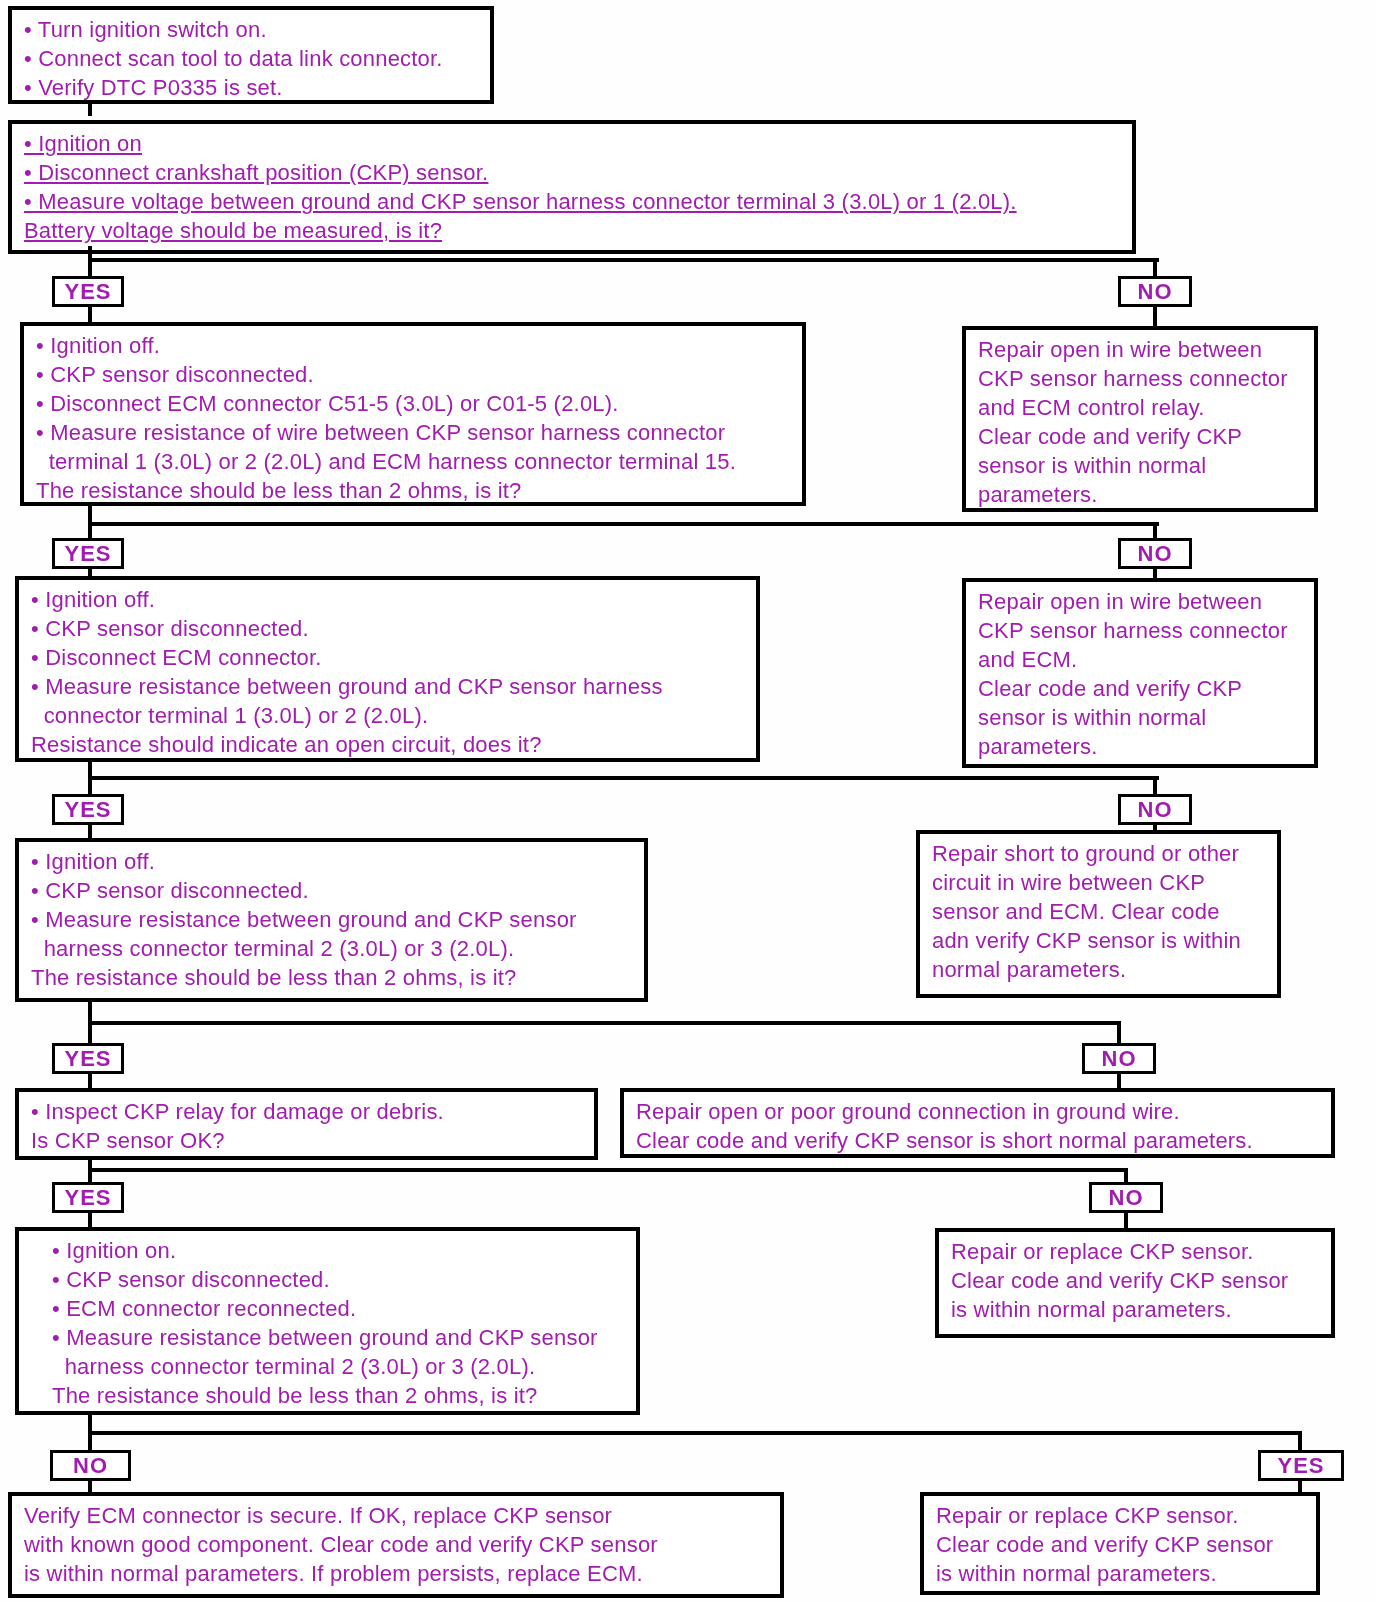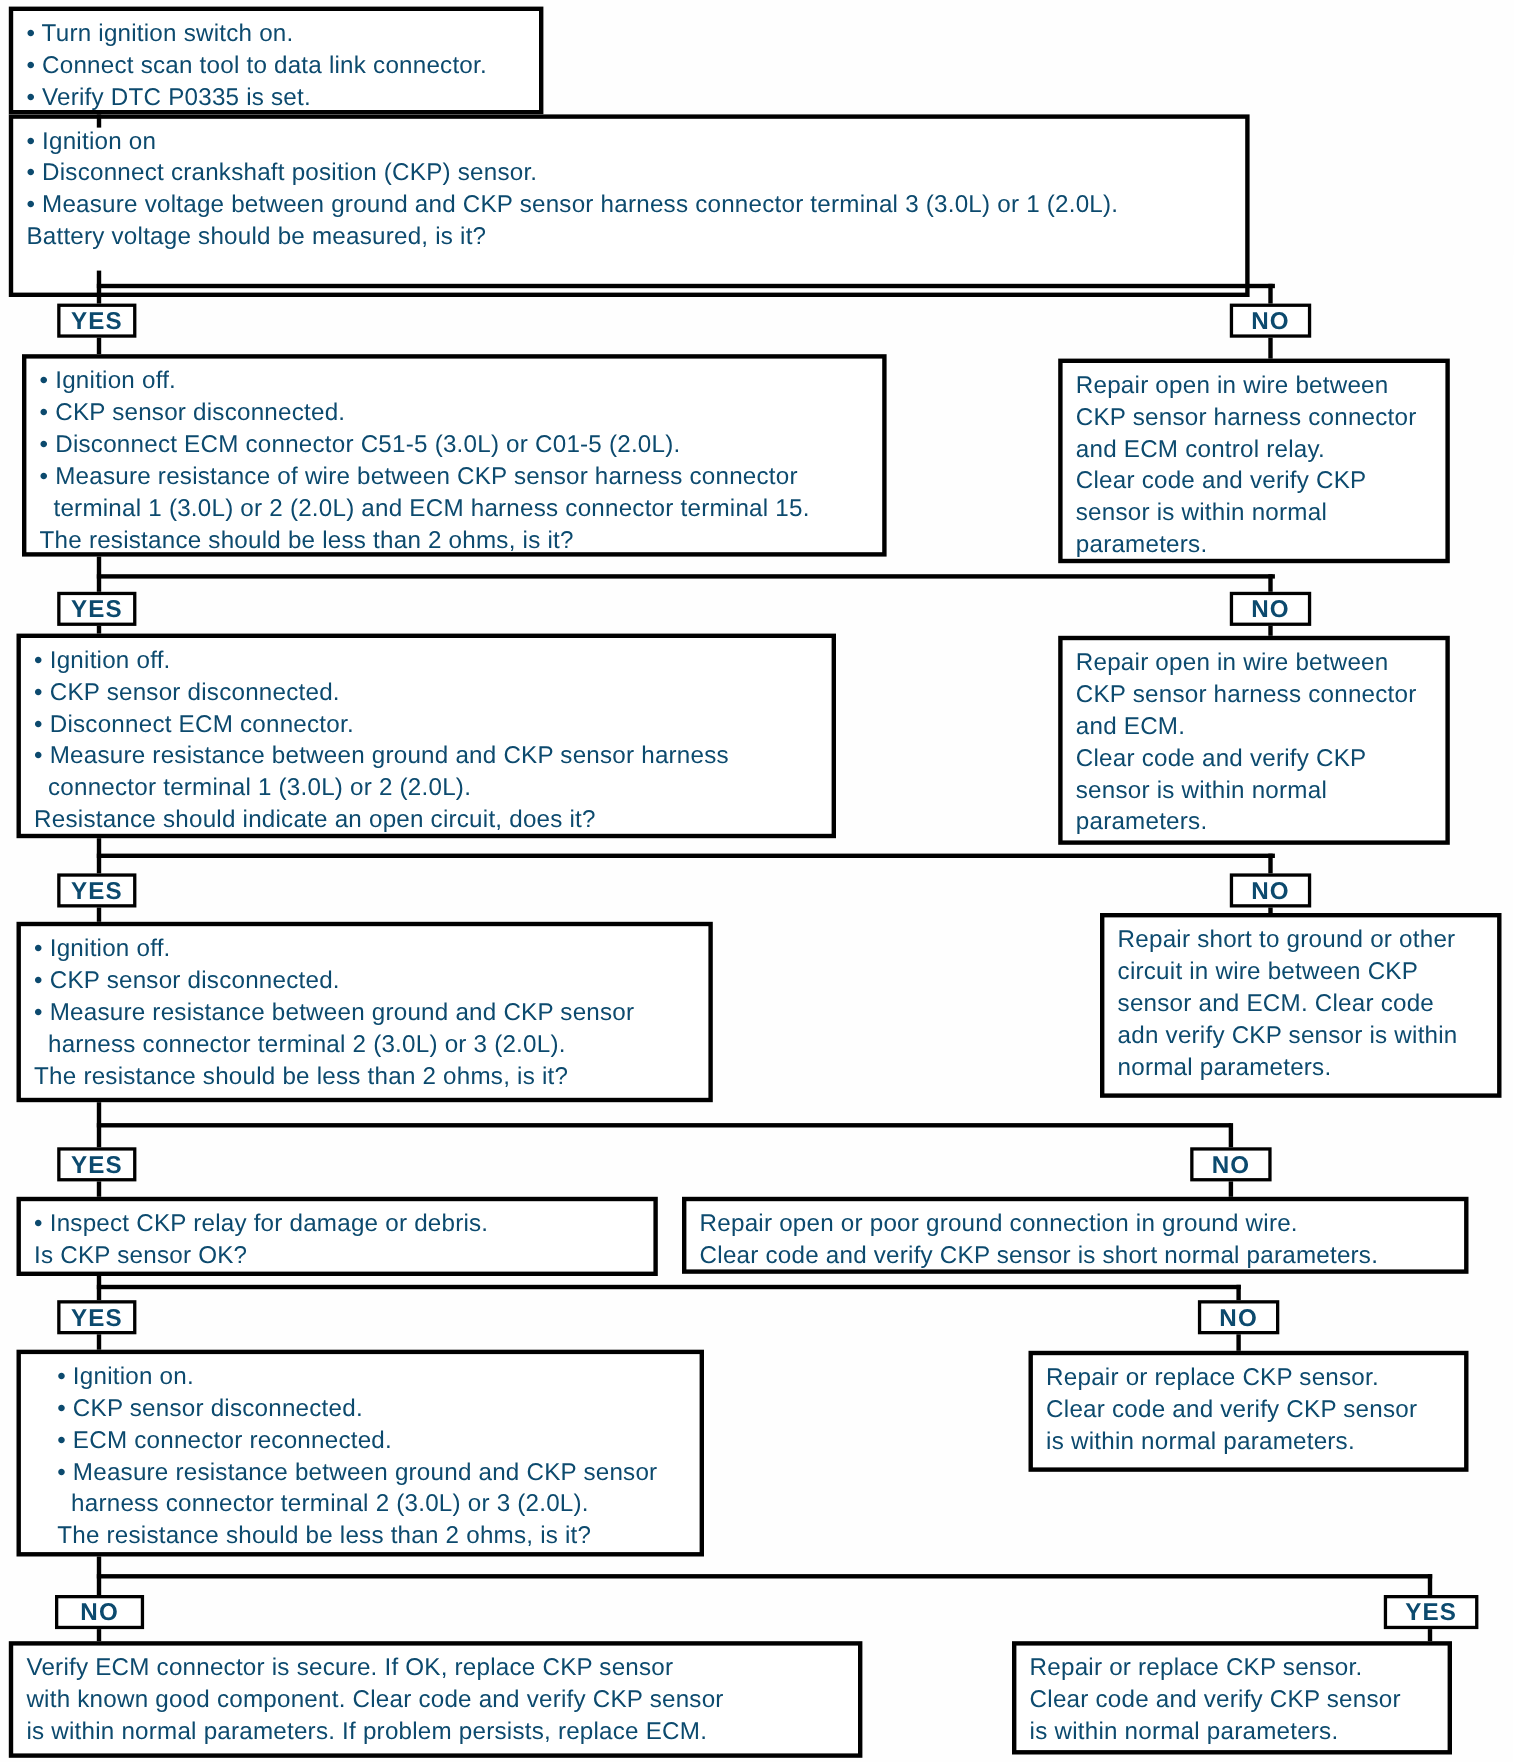--- a/index.html
+++ b/index.html
@@ -1,21 +1,21 @@
 <!DOCTYPE html>
 <html><head>
 <meta charset="utf-8">
 <style>
   html,body{margin:0;padding:0;background:#fff;}
   #canvas{
     position:relative;
     width:1376px;height:1602px;
     background:#fefefe;
     font-family:"Liberation Sans", sans-serif;
-    color:#0c4a6e;
+    color:#a21caf;
   }
   .fbox{
     position:absolute;
     background:#fff;
     border:4px solid #000;
     box-sizing:border-box;
     font-size:22px;
     line-height:29px;
     padding:5px 12px;
     white-space:pre-wrap;
@@ -41,21 +41,21 @@
 </style>
 </head>
 <body>
 
 <div id="canvas">
 
   <div class="fbox" style="left:8px;top:6px;width:486px;height:98px;">• Turn ignition switch on.
 • Connect scan tool to data link connector.
 • Verify DTC P0335 is set.</div>
 
-  <div class="fbox" style="left:8px;top:104px;width:1128px;height:166px;">• Ignition on
+  <div class="fbox" style="left:8px;top:120px;width:1128px;height:134px;text-decoration:underline;">• Ignition on
 • Disconnect crankshaft position (CKP) sensor.
 • Measure voltage between ground and CKP sensor harness connector terminal 3 (3.0L) or 1 (2.0L).
 Battery voltage should be measured, is it?</div>
 
   <div class="fbox" style="left:20px;top:322px;width:786px;height:184px;">• Ignition off.
 • CKP sensor disconnected.
 • Disconnect ECM connector C51-5 (3.0L) or C01-5 (2.0L).
 • Measure resistance of wire between CKP sensor harness connector
   terminal 1 (3.0L) or 2 (2.0L) and ECM harness connector terminal 15.
 The resistance should be less than 2 ohms, is it?</div>
@@ -80,21 +80,21 @@
 Clear code and verify CKP
 sensor is within normal
 parameters.</div>
 
   <div class="fbox" style="left:15px;top:838px;width:633px;height:164px;">• Ignition off.
 • CKP sensor disconnected.
 • Measure resistance between ground and CKP sensor
   harness connector terminal 2 (3.0L) or 3 (2.0L).
 The resistance should be less than 2 ohms, is it?</div>
 
-  <div class="fbox" style="left:1000px;top:830px;width:365px;height:168px;">Repair short to ground or other
+  <div class="fbox" style="left:916px;top:830px;width:365px;height:168px;">Repair short to ground or other
 circuit in wire between CKP
 sensor and ECM. Clear code
 adn verify CKP sensor is within
 normal parameters.</div>
 
   <div class="fbox" style="left:15px;top:1088px;width:583px;height:72px;">• Inspect CKP relay for damage or debris.
 Is CKP sensor OK?</div>
 
   <div class="fbox" style="left:620px;top:1088px;width:715px;height:70px;">Repair open or poor ground connection in ground wire.
 Clear code and verify CKP sensor is short normal parameters.</div>

